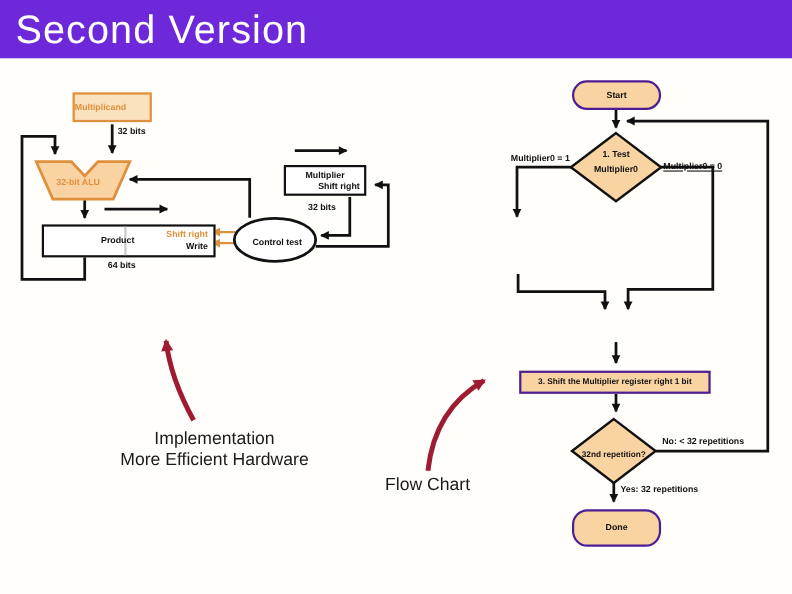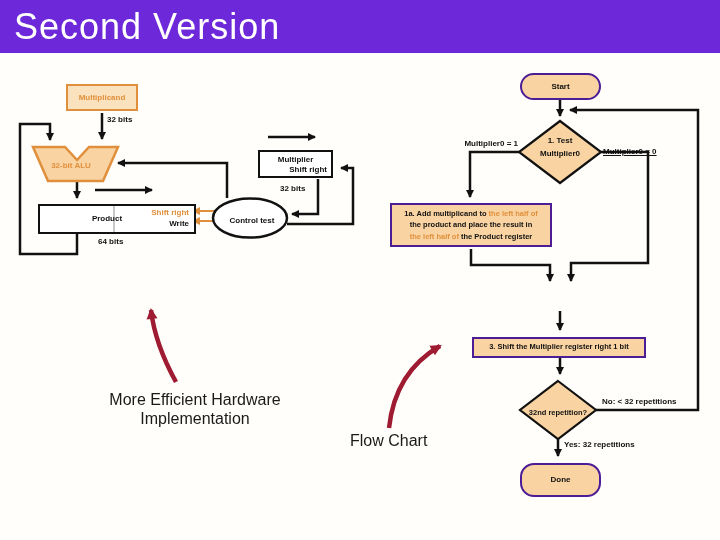--- a/index.html
+++ b/index.html
@@ -76,21 +76,21 @@
 
     <polygon points="560,121 601,152 560,183 519,152" fill="#f9d3a2" stroke="#111" stroke-width="2.2"></polygon>
     <polygon points="558,381 596,410 558,439 520,410" fill="#f9d3a2" stroke="#111" stroke-width="2.2"></polygon>
 
     <g stroke="#9e1b32" stroke-width="4.5" fill="none">
       <path d="M176,382 Q155,344 151,310" marker-end="url(#mr)"></path>
       <path d="M389,428 Q395,372 440,346" marker-end="url(#mr)"></path>
     </g>
   </svg>
 
-  <div class="abs" style="left:66px;top:84px;width:72px;height:27px;border:2px solid #e0903c;background:#fbe2bf;box-sizing:border-box;display:flex;align-items:center;justify-content:center;">
+  <div class="abs" style="left:66px;top:84px;width:72px;height:27px;border:2px solid #e0903c;background:#fbe2bf;box-sizing:border-box;display:flex;align-items:center;justify-content:flex-start;">
     <span class="o" style="font:700 8px 'Liberation Sans',sans-serif;">Multiplicand</span>
   </div>
   <div class="lbl" style="left:107px;top:115px;">32 bits</div>
 
   <div class="lbl o" style="left:36px;top:161px;width:70px;text-align:center;">32-bit ALU</div>
 
   <div class="regbox" style="left:38px;top:204px;width:158px;height:30px;">
     <div style="position:absolute;left:73px;top:0;bottom:0;width:2px;background:#c9c9c9;"></div>
     <span class="lbl" style="left:0;right:20px;top:8px;text-align:center;">Product</span>
     <span class="lbl o" style="right:5px;top:2px;">Shift right</span>
@@ -111,41 +111,34 @@
   </div>
 
   <div class="ctext" style="left:518px;top:134px;width:84px;line-height:13px;font-size:8px;">
     <div>1. Test</div>
     <div>Multiplier0</div>
   </div>
 
   <div class="lbl" style="left:456px;top:139px;width:62px;text-align:right;">Multiplier0 = 1</div>
   <div class="lbl" style="left:603px;top:147px;text-decoration:underline;">Multiplier0 = 0</div>
 
-  <div class="peachbox" style="left:390px;top:203px;width:162px;height:44px;line-height:11.5px;">
-    <div>
-      <span>1a. Add multiplicand to </span><span class="o">the left half of</span><br>
-      <span>the product and place the result in</span><br>
-      <span class="o">the left half of</span><span> the Product register</span>
-    </div>
-  </div>
 
 
   <div class="peachbox" style="left:472px;top:337px;width:174px;height:21px;">
     <span>3. Shift the Multiplier register right 1 bit</span>
   </div>
 
   <div class="ctext" style="left:508px;top:406px;width:100px;font-size:7.5px;">32nd repetition?</div>
 
   <div class="lbl" style="left:602px;top:397px;">No: &lt; 32 repetitions</div>
   <div class="lbl" style="left:564px;top:440px;">Yes: 32 repetitions</div>
 
   <div class="peachbox round" style="left:520px;top:463px;width:81px;height:34px;font-size:8px;">
     <span>Done</span>
   </div>
 
   <div class="caption" style="left:89px;top:390px;width:212px;">
+    <div>Implementation</div>
     <div>More Efficient Hardware</div>
-    <div>Implementation</div>
   </div>
   <div class="caption" style="left:350px;top:431px;">Flow Chart</div>
 
 </div>
 
 </body></html>

